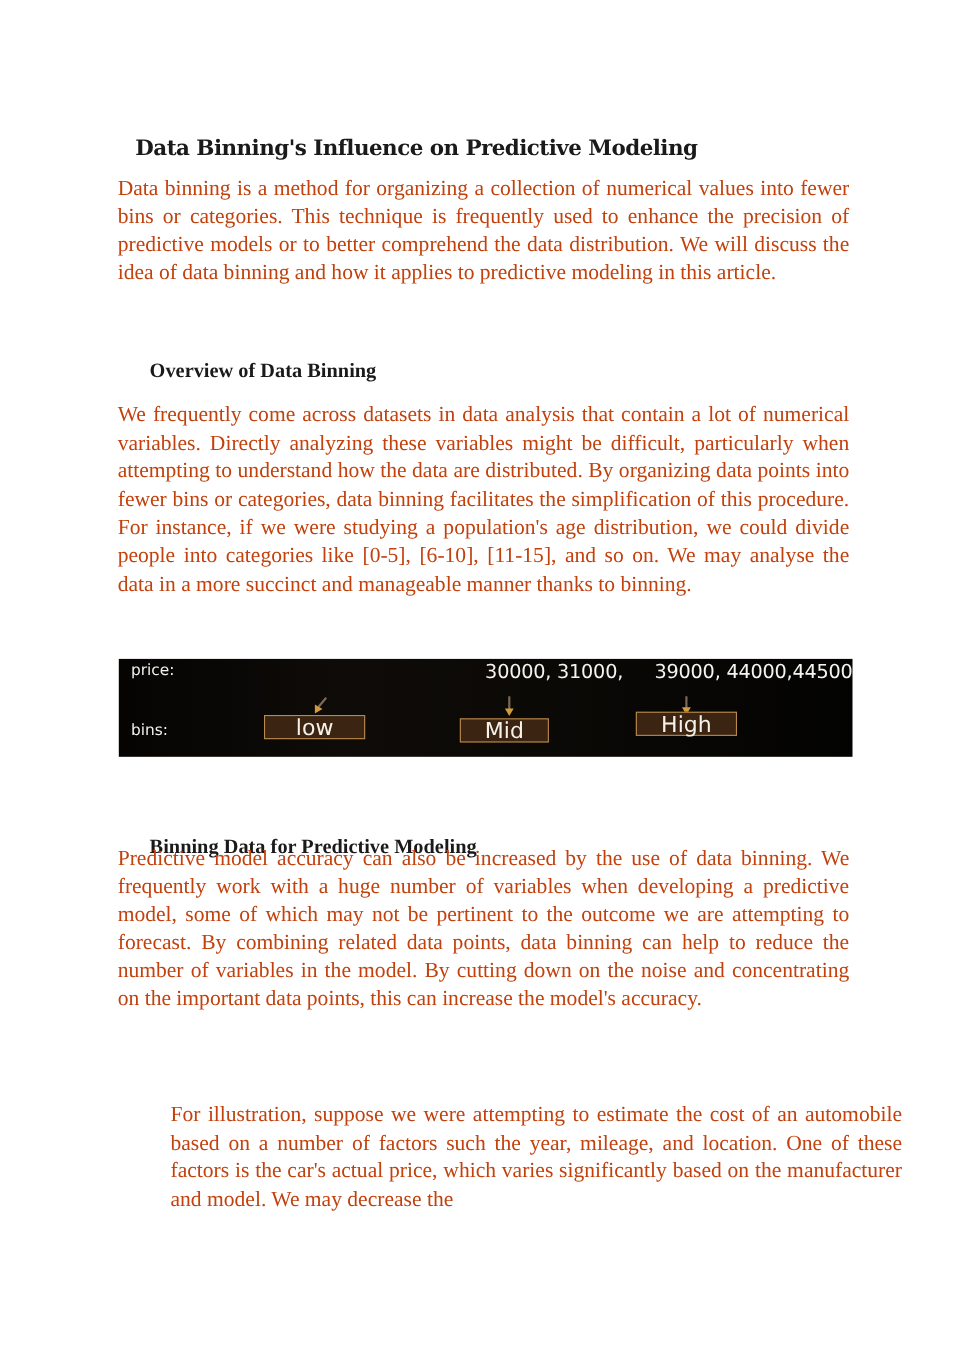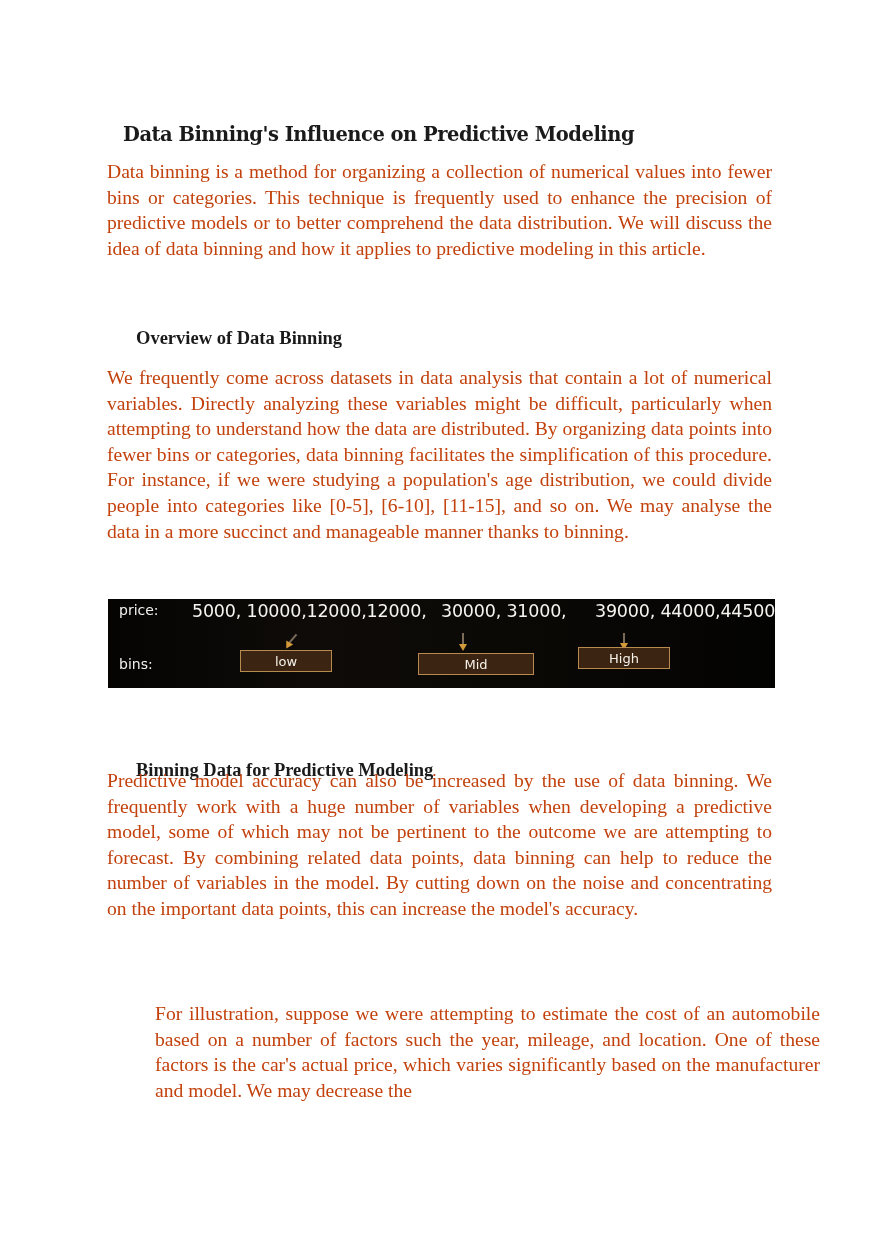--- a/index.html
+++ b/index.html
@@ -93,26 +93,26 @@
     .fig-v2 { left: 333px; }
     .fig-v3 { left: 487px; }
 
     .bin-box {
       position: absolute;
       height: 22px;
       background: #3b2411;
       border: 1px solid #b88a4e;
       box-sizing: border-box;
       text-align: center;
-      font-size: 13px;
+      font-size: 20px;
       line-height: 21px;
       color: #f6f2ea;
     }
     .bin-low { left: 132px; top: 51px; width: 92px; }
-    .bin-mid { left: 310px; top: 54px; width: 116px; }
+    .bin-mid { left: 310px; top: 54px; width: 81px; }
     .bin-high { left: 470px; top: 48px; width: 92px; }
 
     .arrow {
       position: absolute;
       width: 2px;
       background: #7a6a58;
     }
     .arrow-head {
       position: absolute;
       width: 0;
@@ -144,21 +144,20 @@
 
   <p class="para" id="p3">Predictive model accuracy can also be increased by the use of data binning. We frequently work with a huge number of variables when developing a predictive model, some of which may not be pertinent to the outcome we are attempting to forecast. By combining related data points, data binning can help to reduce the number of variables in the model. By cutting down on the noise and concentrating on the important data points, this can increase the model's accuracy.</p>
 
   <p class="para" id="p4">For illustration, suppose we were attempting to estimate the cost of an automobile based on a number of factors such the year, mileage, and location. One of these factors is the car's actual price, which varies significantly based on the manufacturer and model. We may decrease the</p>
 </div>
 
 <div class="figure">
   <span class="fig-label fig-price-label">price:</span>
   <span class="fig-label fig-bins-label">bins:</span>
 
-  <span class="fig-values fig-v1">5000, 10000,12000,12000,</span>
   <span class="fig-values fig-v2">30000, 31000,</span>
   <span class="fig-values fig-v3">39000, 44000,44500</span>
 
   <span class="arrow arrow-low"></span>
   <span class="arrow-head arrow-low-head"></span>
   <span class="arrow arrow-mid"></span>
   <span class="arrow-head arrow-mid-head"></span>
   <span class="arrow arrow-high"></span>
   <span class="arrow-head arrow-high-head"></span>
 

